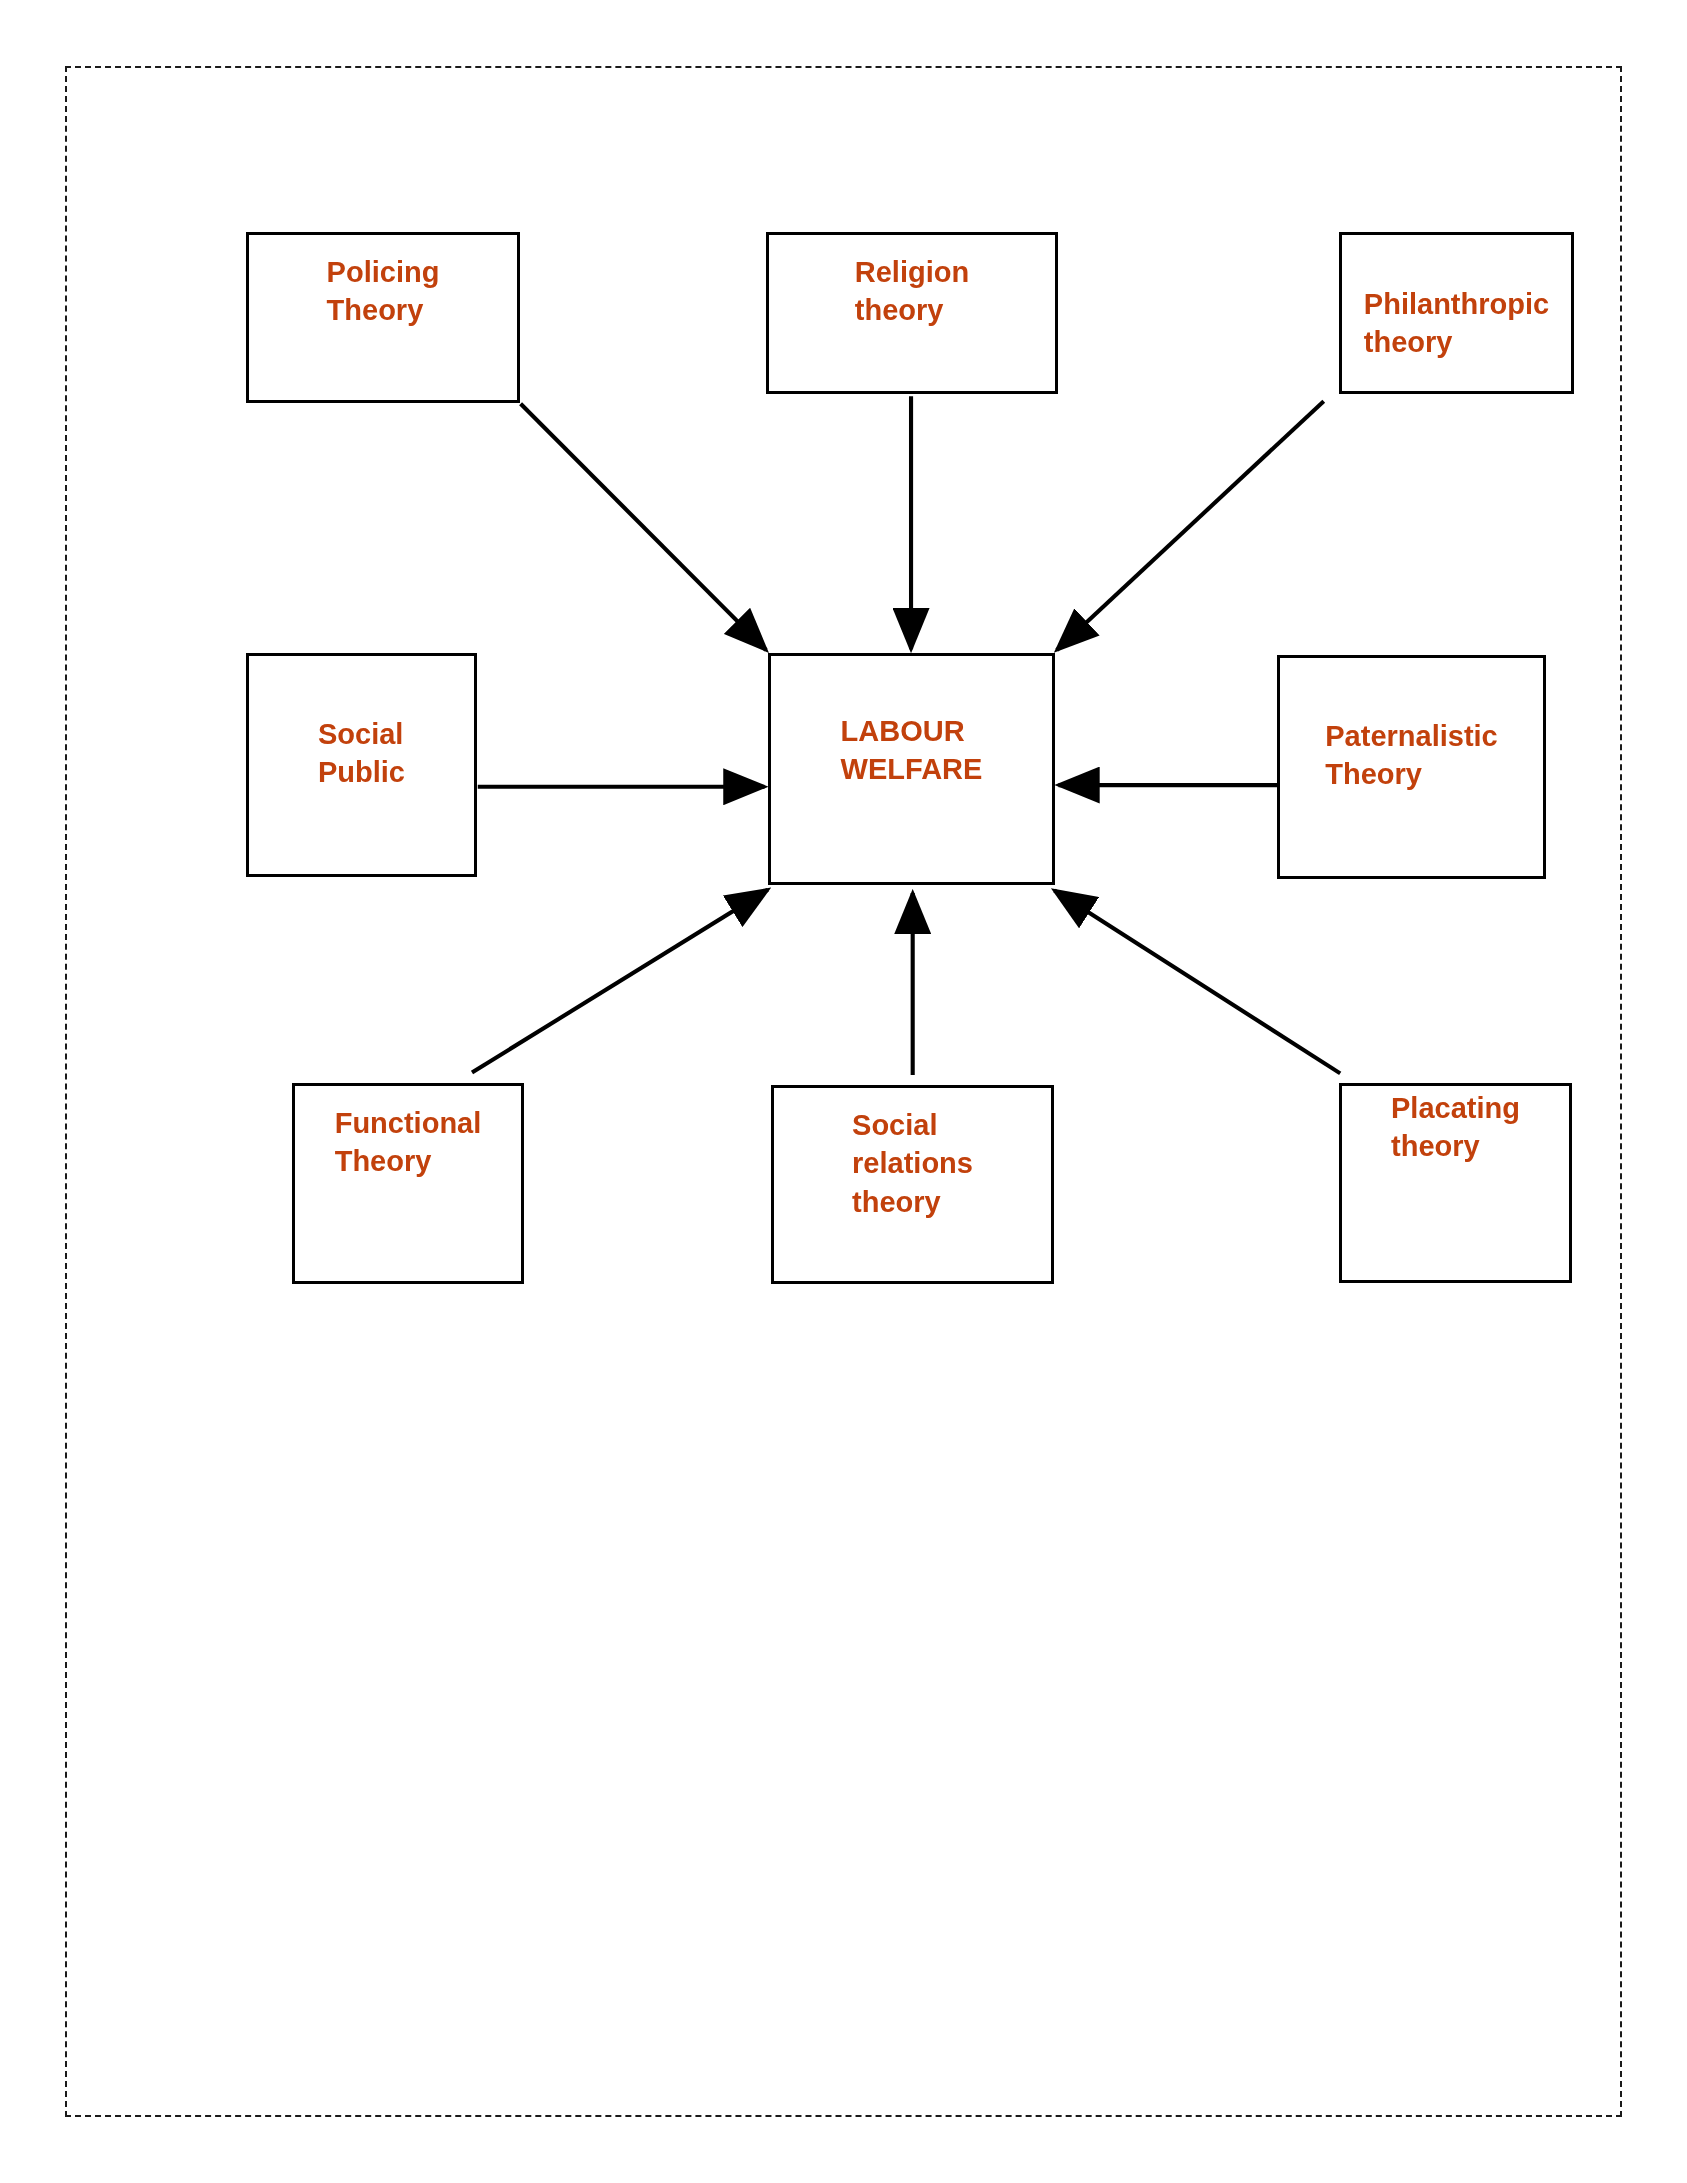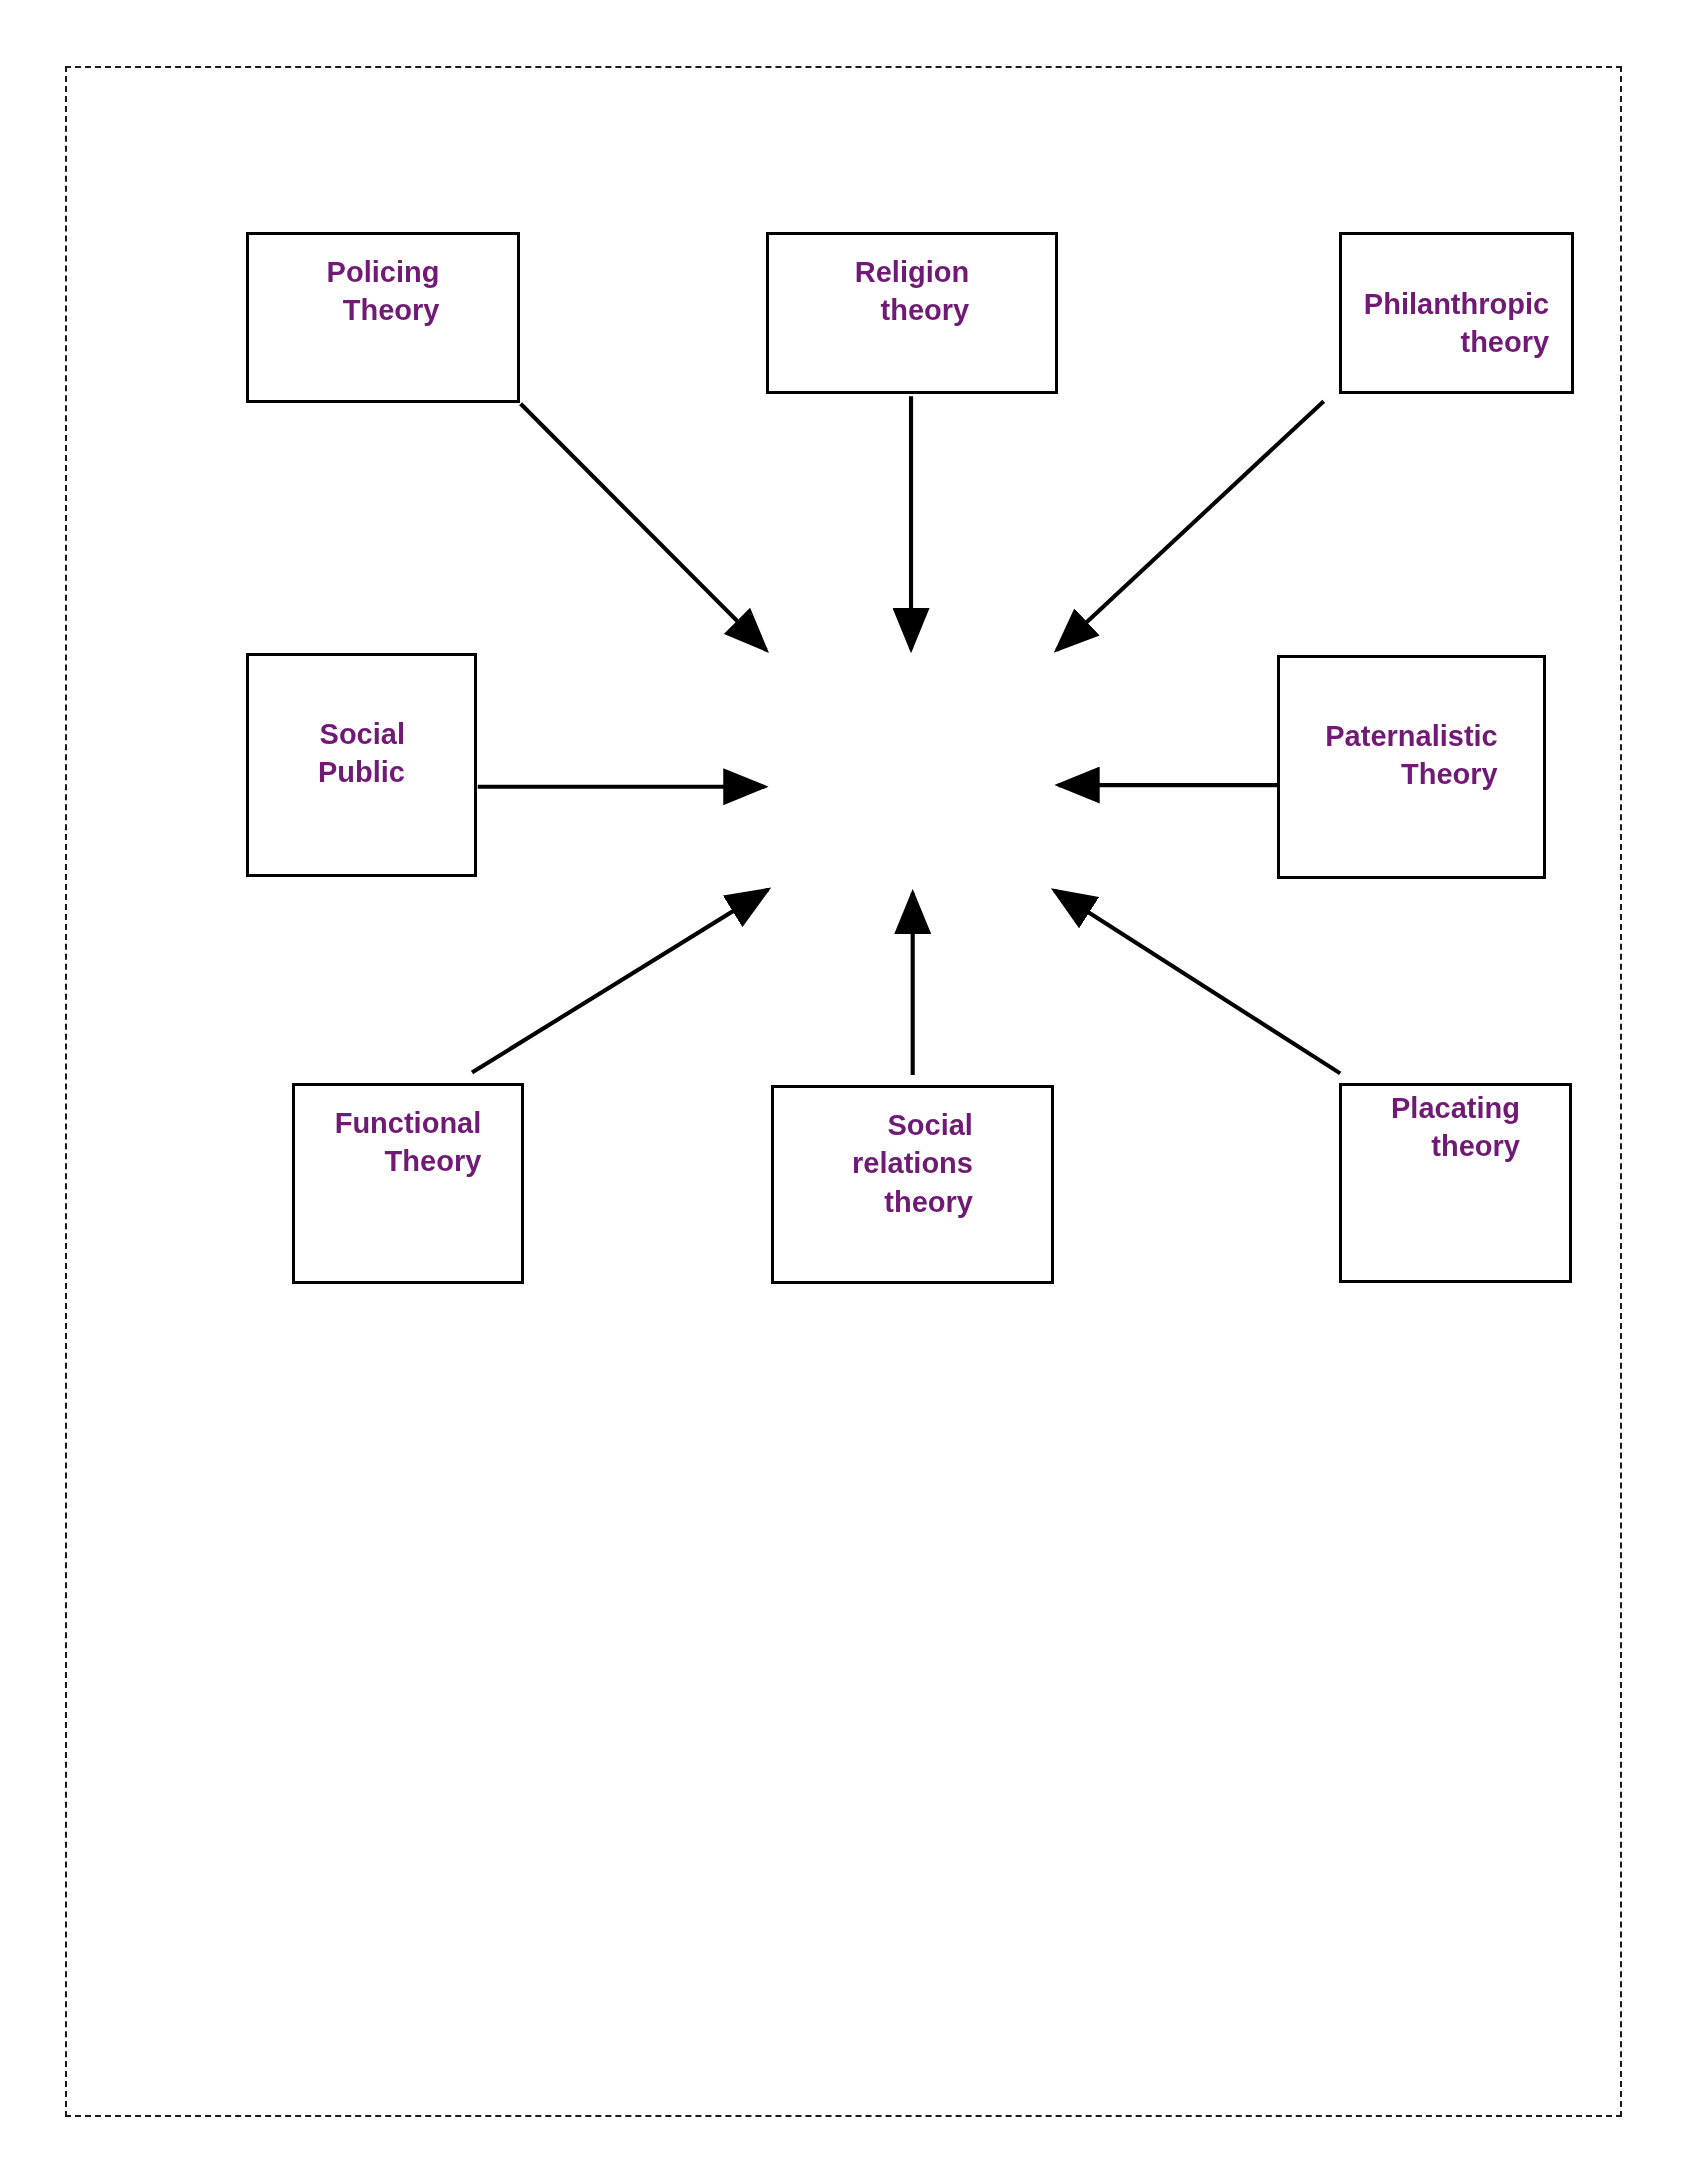--- a/index.html
+++ b/index.html
@@ -41,22 +41,22 @@
     background: #ffffff;
     border: 3.3px solid #000000;
     display: flex;
     justify-content: center;
   }
   .node-label {
     font-family: "Liberation Sans", sans-serif;
     font-weight: bold;
     font-size: 29px;
     line-height: 1.32;
-    color: #701a75;
-    text-align: right;
+    color: #c2410c;
+    text-align: left;
     white-space: pre-line;
     display: block;
   }
   
   #node-policing      { left: 246px;  top: 232px;  width: 274px;  height: 171px; }
   #node-policing .node-label      { padding-top: 18px; }
 
   #node-religion      { left: 766px;  top: 232px;  width: 292px;  height: 162px; }
   #node-religion .node-label      { padding-top: 18px; }
 
@@ -125,20 +125,24 @@
   <div class="node-box" id="node-philanthropic">
     <span class="node-label">Philanthropic
 theory</span>
   </div>
 
   <div class="node-box" id="node-social">
     <span class="node-label">Social
 Public</span>
   </div>
 
+  <div class="node-box" id="node-central">
+    <span class="node-label">LABOUR
+WELFARE</span>
+  </div>
 
   <div class="node-box" id="node-paternalistic">
     <span class="node-label">Paternalistic
 Theory</span>
   </div>
 
   <div class="node-box" id="node-functional">
     <span class="node-label">Functional
 Theory</span>
   </div>

